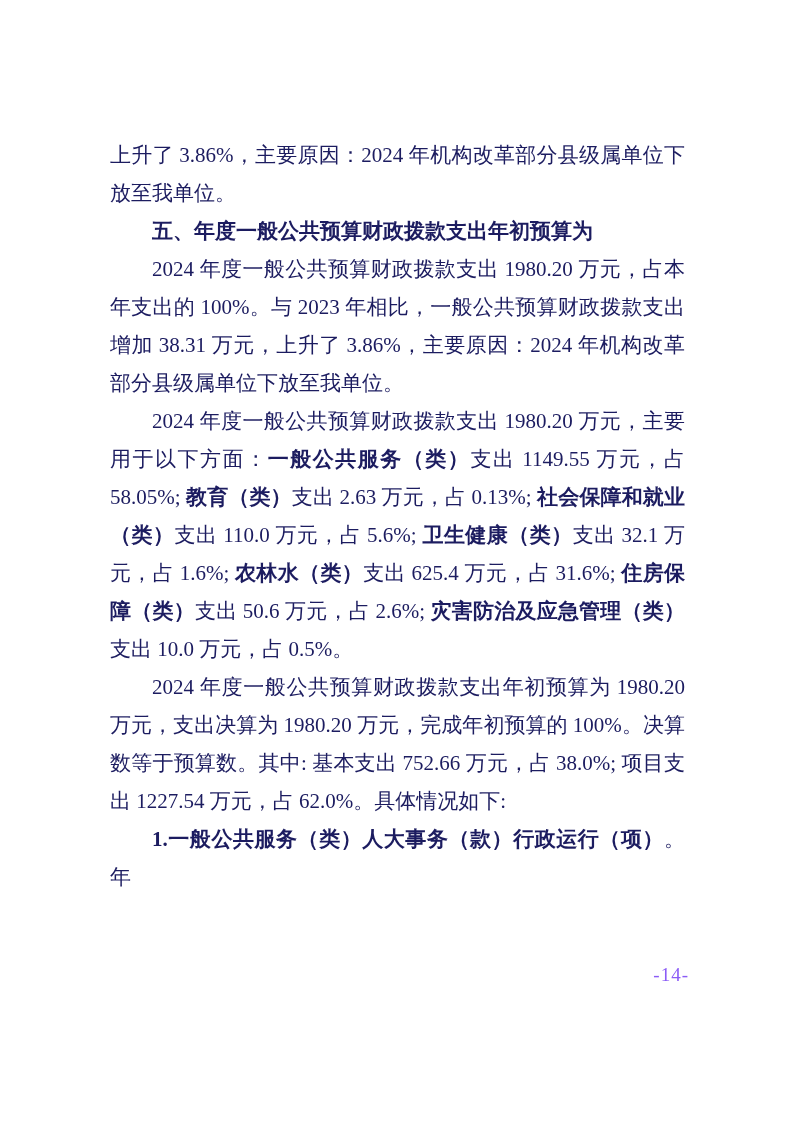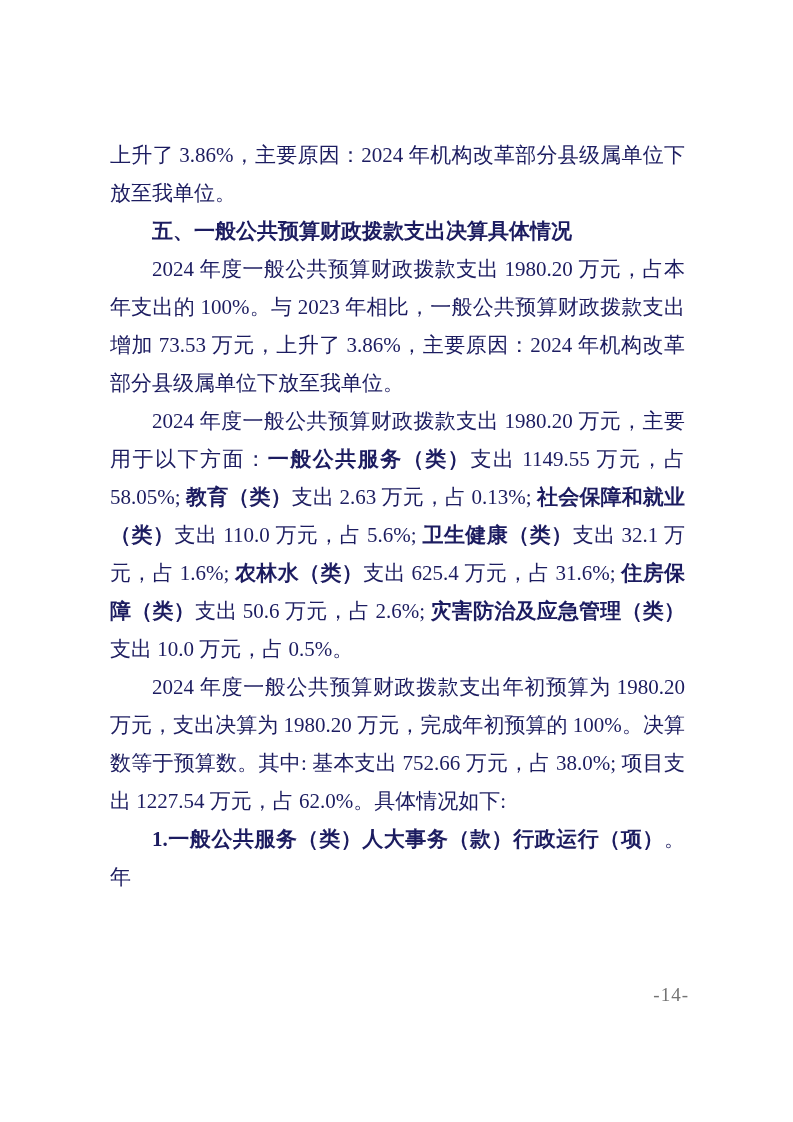--- a/index.html
+++ b/index.html
@@ -22,38 +22,38 @@
   }
   .para {
     margin: 0;
     text-align: justify;
   }
   .indent { text-indent: 2em; }
   .bold { font-weight: 700; }
   .run { }
   .page-number {
     position: absolute;
-    top: 984px;
+    top: 964px;
     right: 104px;
-    color: #737373;
+    color: #8b5cf6;
     font-size: 19px;
     letter-spacing: 1px;
   }
 </style>
 </head>
 <body>
 
 <div class="page">
 
   <p class="para">上升了 3.86%，主要原因：2024 年机构改革部分县级属单位下放至我单位。</p>
 
-  <p class="para indent bold">五、一般公共预算财政拨款支出决算具体情况</p>
+  <p class="para indent bold">五、年度一般公共预算财政拨款支出年初预算为</p>
 
 
-  <p class="para indent">2024 年度一般公共预算财政拨款支出 1980.20 万元，占本年支出的 100%。与 2023 年相比，一般公共预算财政拨款支出增加 73.53 万元，上升了 3.86%，主要原因：2024 年机构改革部分县级属单位下放至我单位。</p>
+  <p class="para indent">2024 年度一般公共预算财政拨款支出 1980.20 万元，占本年支出的 100%。与 2023 年相比，一般公共预算财政拨款支出增加 38.31 万元，上升了 3.86%，主要原因：2024 年机构改革部分县级属单位下放至我单位。</p>
 
 
   <p class="para indent"><span class="run">2024 年度一般公共预算财政拨款支出 1980.20 万元，主要用于以下方面：</span><span class="run bold">一般公共服务（类）</span><span class="run">支出 1149.55 万元，占 58.05%; </span><span class="run bold">教育（类）</span><span class="run">支出 2.63 万元，占 0.13%; </span><span class="run bold">社会保障和就业（类）</span><span class="run">支出 110.0 万元，占 5.6%; </span><span class="run bold">卫生健康（类）</span><span class="run">支出 32.1 万元，占 1.6%; </span><span class="run bold">农林水（类）</span><span class="run">支出 625.4 万元，占 31.6%; </span><span class="run bold">住房保障（类）</span><span class="run">支出 50.6 万元，占 2.6%; </span><span class="run bold">灾害防治及应急管理（类）</span><span class="run">支出 10.0 万元，占 0.5%。</span></p>
 
 
   <p class="para indent">2024 年度一般公共预算财政拨款支出年初预算为 1980.20 万元，支出决算为 1980.20 万元，完成年初预算的 100%。决算数等于预算数。其中: 基本支出 752.66 万元，占 38.0%; 项目支出 1227.54 万元，占 62.0%。具体情况如下:</p>
 
   <p class="para indent"><span class="run bold">1.一般公共服务（类）人大事务（款）行政运行（项）</span><span class="run">。年</span></p>
 
 </div>

